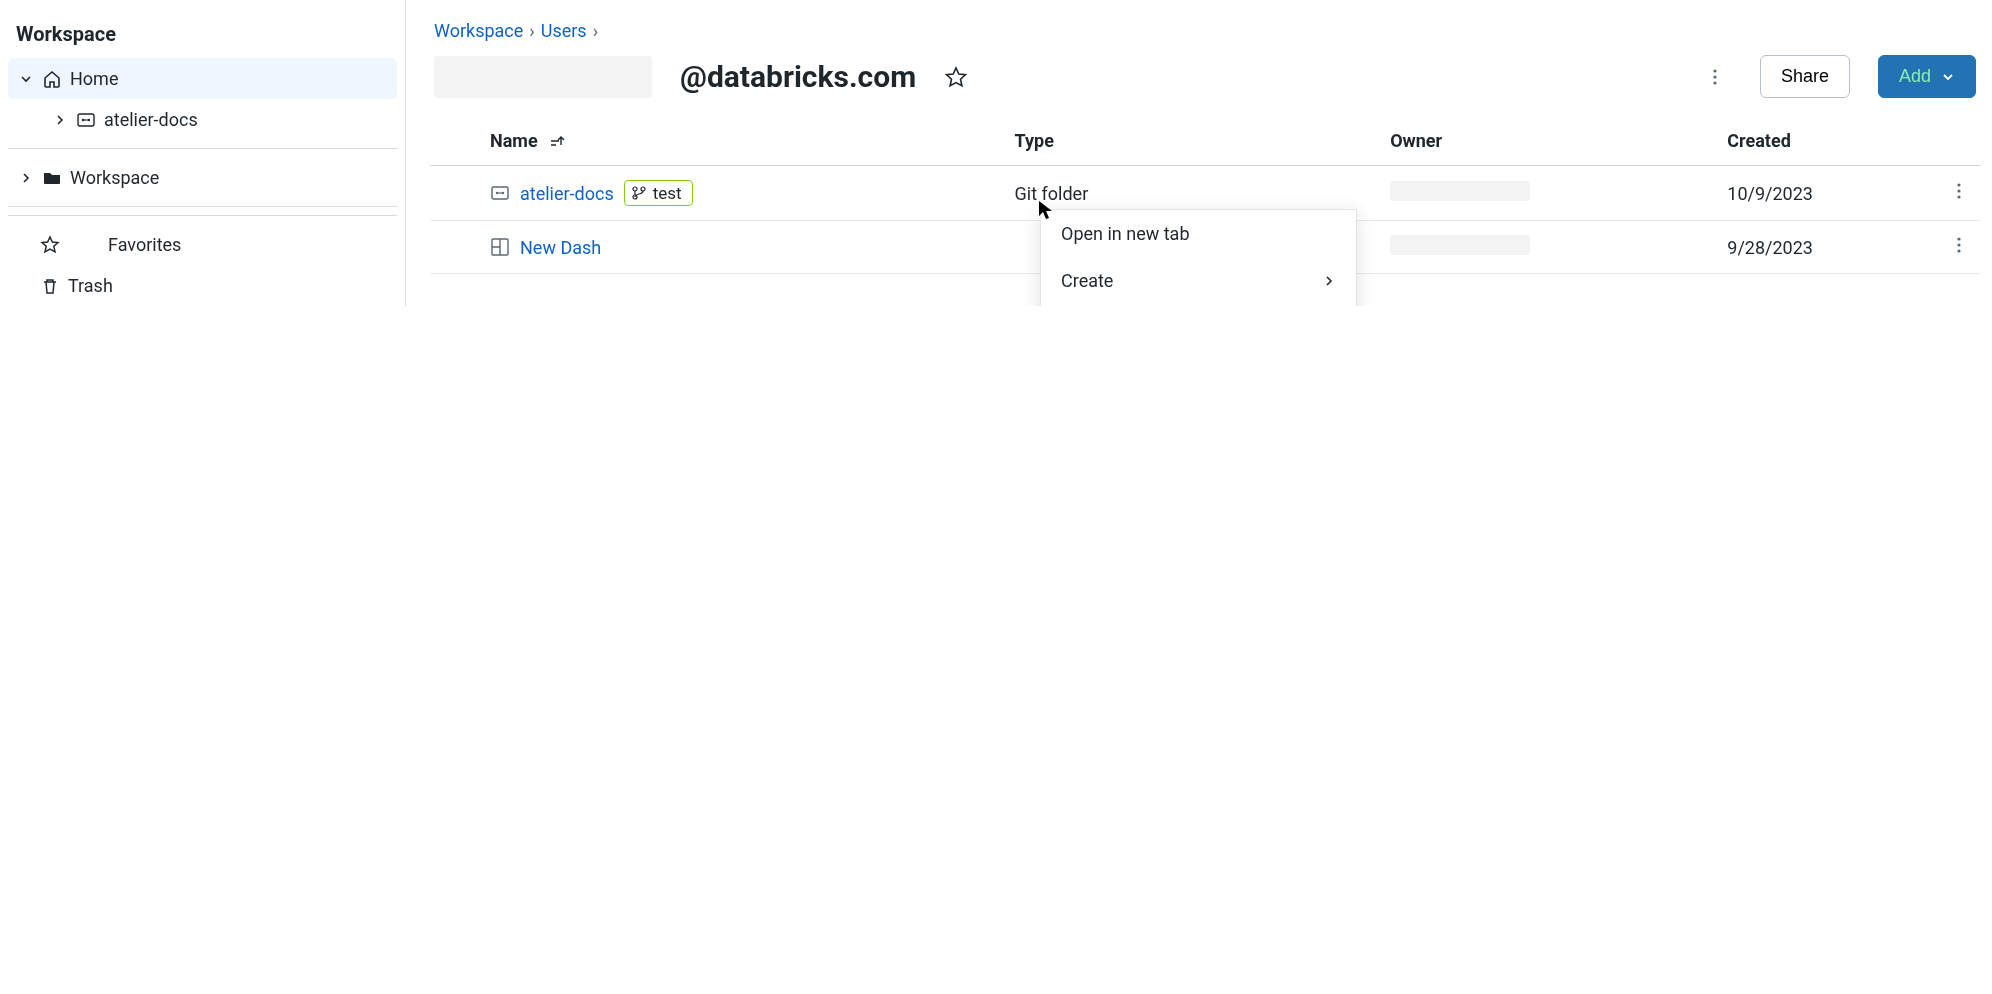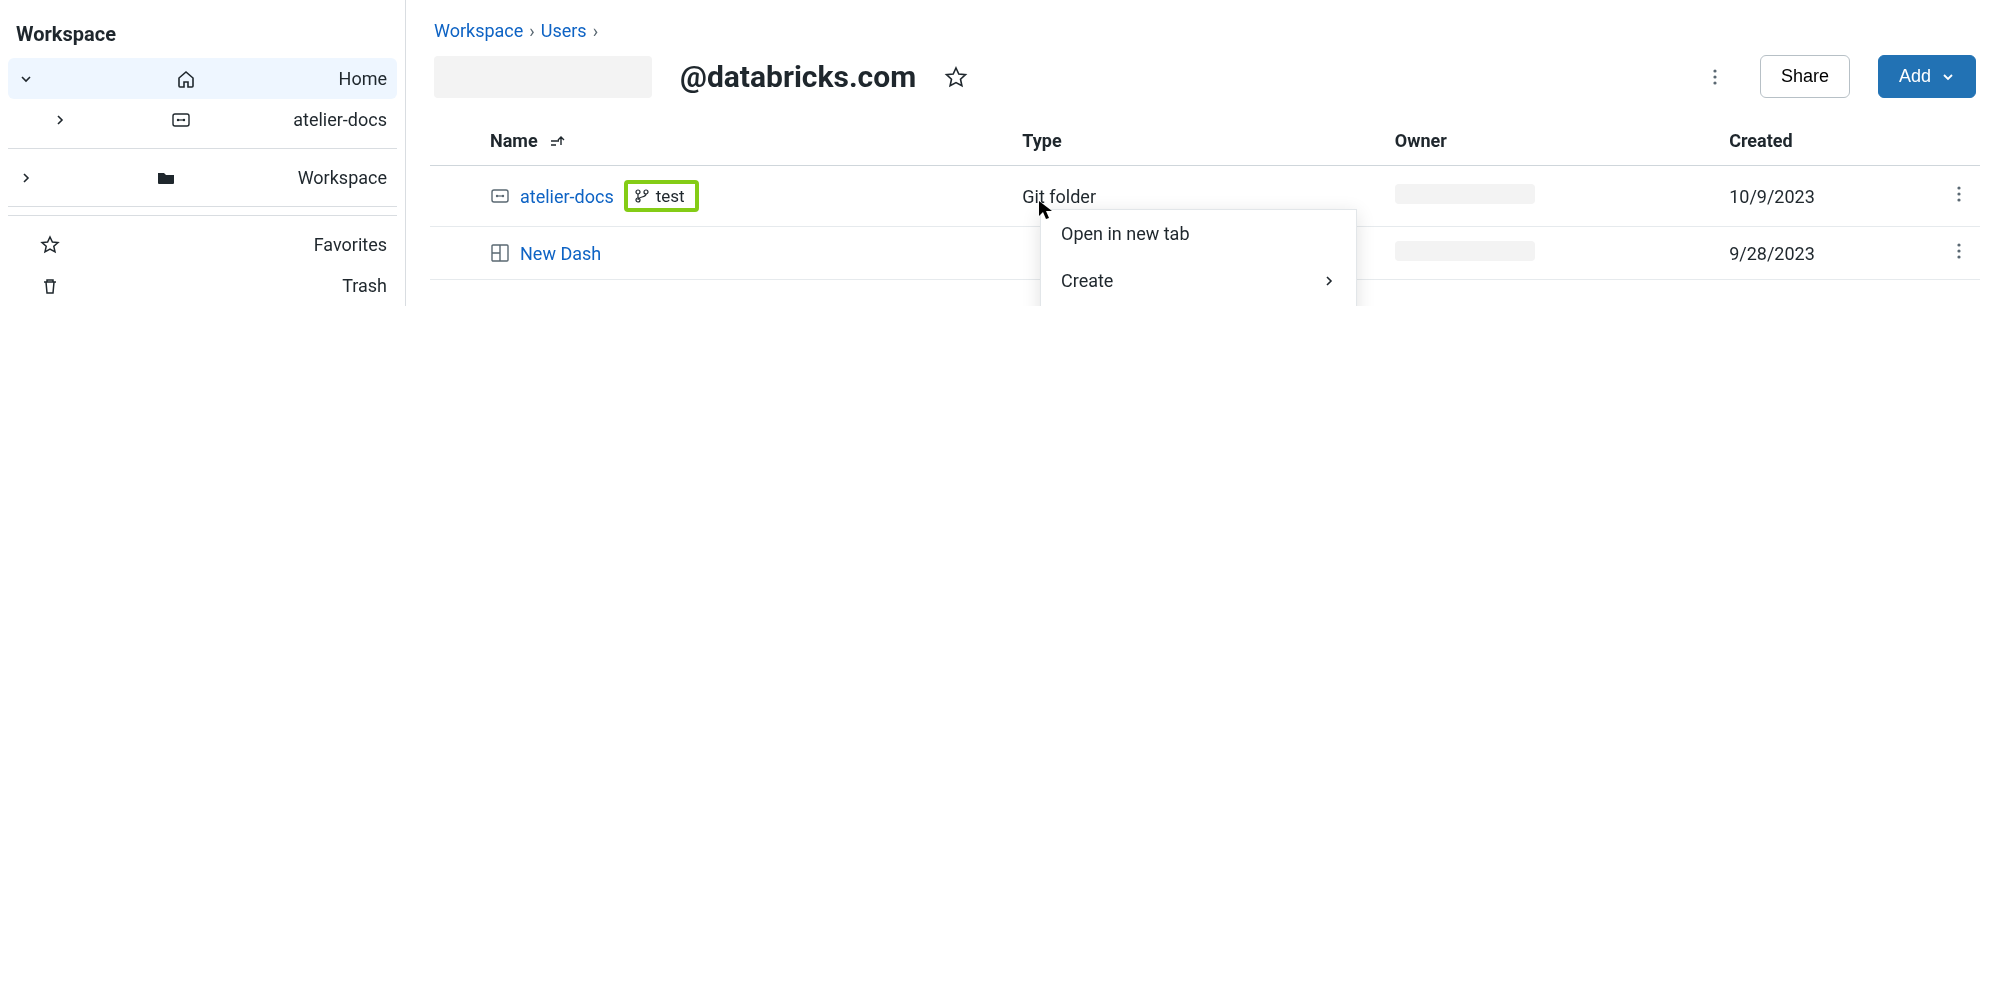--- a/index.html
+++ b/index.html
@@ -1,41 +1,41 @@
 <!DOCTYPE html>
 <html><head>
   <meta charset="utf-8">
   <style>
     * { box-sizing: border-box; margin: 0; padding: 0; }
     body { font-family: -apple-system, BlinkMacSystemFont, "Segoe UI", Roboto, sans-serif; font-size: 14px; color: #1f272d; display: flex; }
     .sidebar { width: 406px; border-right: 1px solid #d9dde1; padding: 0; }
     .sidebar-title { font-size: 20px; font-weight: 700; padding: 22px 16px 12px 16px; }
     .tree { padding: 0 8px 0 8px; }
-    .tree-item { display: flex; align-items: center; gap: 8px; padding: 10px 10px; font-size: 18px; cursor: pointer; border-radius: 6px; justify-content: space-between; }
+    .tree-item { display: flex; align-items: center; gap: 8px; padding: 10px 10px; font-size: 18px; cursor: pointer; border-radius: 6px; }
     .tree-item.selected { background: #eef6ff; }
     .tree-item.sub { padding-left: 44px; }
     .divider { border-top: 1px solid #d9dde1; margin: 8px 0; }
     .main { flex: 1; padding: 0 12px 0 24px; position: relative; }
     .breadcrumb { display: flex; gap: 6px; padding: 20px 4px 8px 4px; font-size: 18px; }
     .breadcrumb a { color: #0e63c4; text-decoration: none; }
     .breadcrumb-sep { color: #5a6872; }
     .title-row { display: flex; align-items: center; gap: 28px; padding: 6px 4px 18px 4px; }
     .redacted { background: #f3f3f3; border-radius: 4px; }
     .title-row .redacted { width: 218px; height: 42px; }
     .title-text { font-size: 30px; font-weight: 700; }
     .spacer { flex: 1; }
     .btn { border: 1px solid #b7c0c6; background: #fff; padding: 10px 20px; border-radius: 6px; font-size: 18px; cursor: pointer; }
-    .btn.primary { background: #2272b4; border-color: #2272b4; color: #ffffff; display: flex; align-items: center; gap: 10px; }
+    .btn.primary { background: #2272b4; border-color: #2272b4; color: #86efac; display: flex; align-items: center; gap: 10px; }
     table { width: 100%; border-collapse: collapse; }
     th { text-align: left; font-weight: 700; font-size: 18px; padding: 14px 10px; border-bottom: 1px solid #cfd6db; }
     td { padding: 14px 10px; border-bottom: 1px solid #e6eaed; font-size: 18px; vertical-align: middle; }
     th:first-child, td:first-child { padding-left: 60px; }
     .name-cell { display: flex; align-items: center; gap: 10px; }
     .link { color: #0e63c4; }
-    .branch-chip { border: 4px solid #84cc16; border-radius: 4px; padding: 2px 10px 2px 6px; display: inline-flex; align-items: center; gap: 6px; font-size: 17px; }
+    .branch-chip { border: 1px solid #84cc16; border-radius: 4px; padding: 2px 10px 2px 6px; display: inline-flex; align-items: center; gap: 6px; font-size: 17px; }
     .owner-redact { width: 140px; height: 20px; display: inline-block; }
     .sort-icon { display: inline-flex; vertical-align: middle; margin-left: 6px; }
     .context-menu { position: absolute; top: 209px; left: 634px; width: 317px; background: #fff; border: 1px solid #e2e6e9; box-shadow: 0 4px 18px rgba(0,0,0,0.12); z-index: 10; }
     .ctx-item { padding: 13px 20px; font-size: 18px; display: flex; align-items: center; justify-content: space-between; cursor: pointer; }
     .ctx-divider { border-top: 1px solid #e2e6e9; margin: 6px 0; }
     .highlight { outline: 5px solid #e05a3d; }
     .cursor { position: absolute; top: 200px; left: 632px; z-index: 20; }
     svg { display: block; }
     .icon { display: inline-flex; }
   </style>

